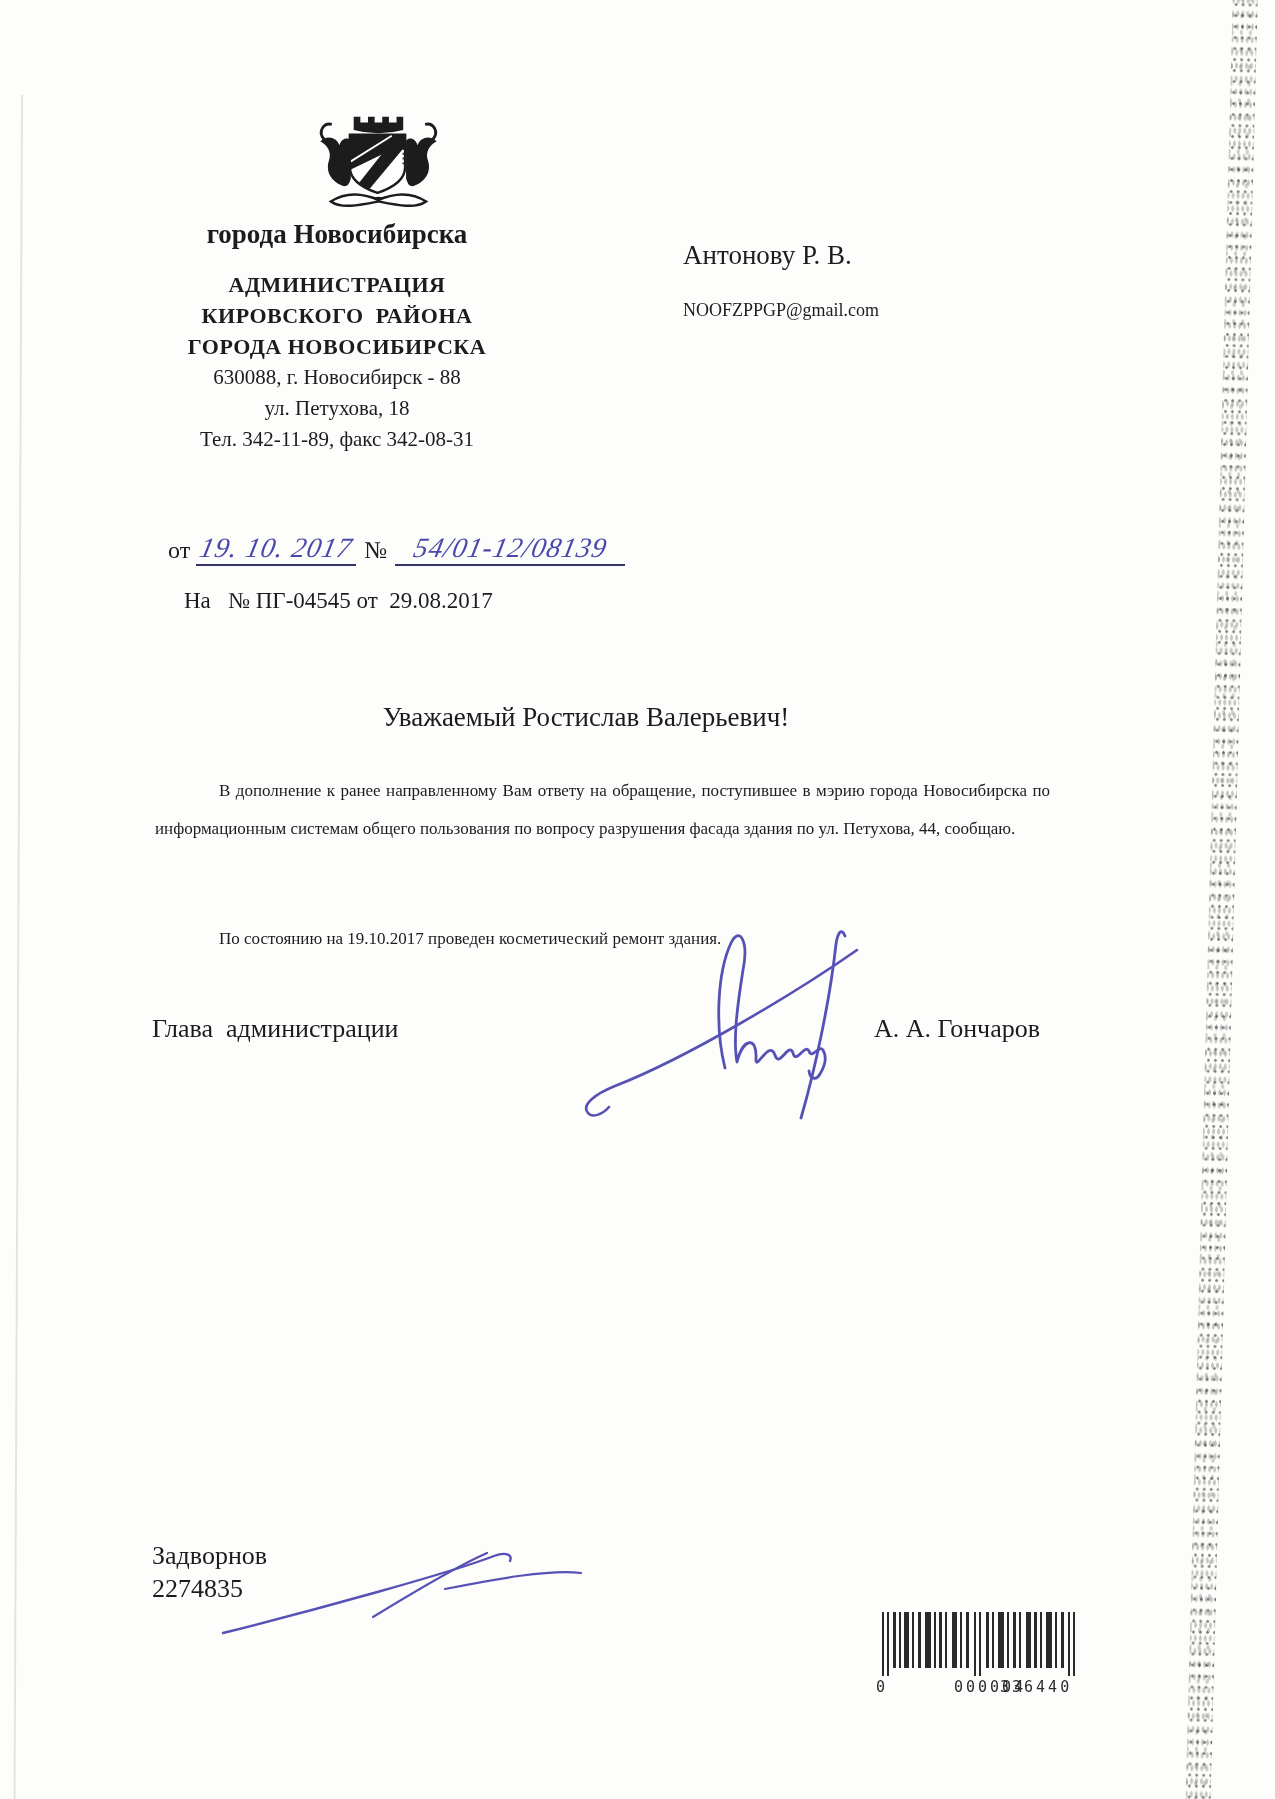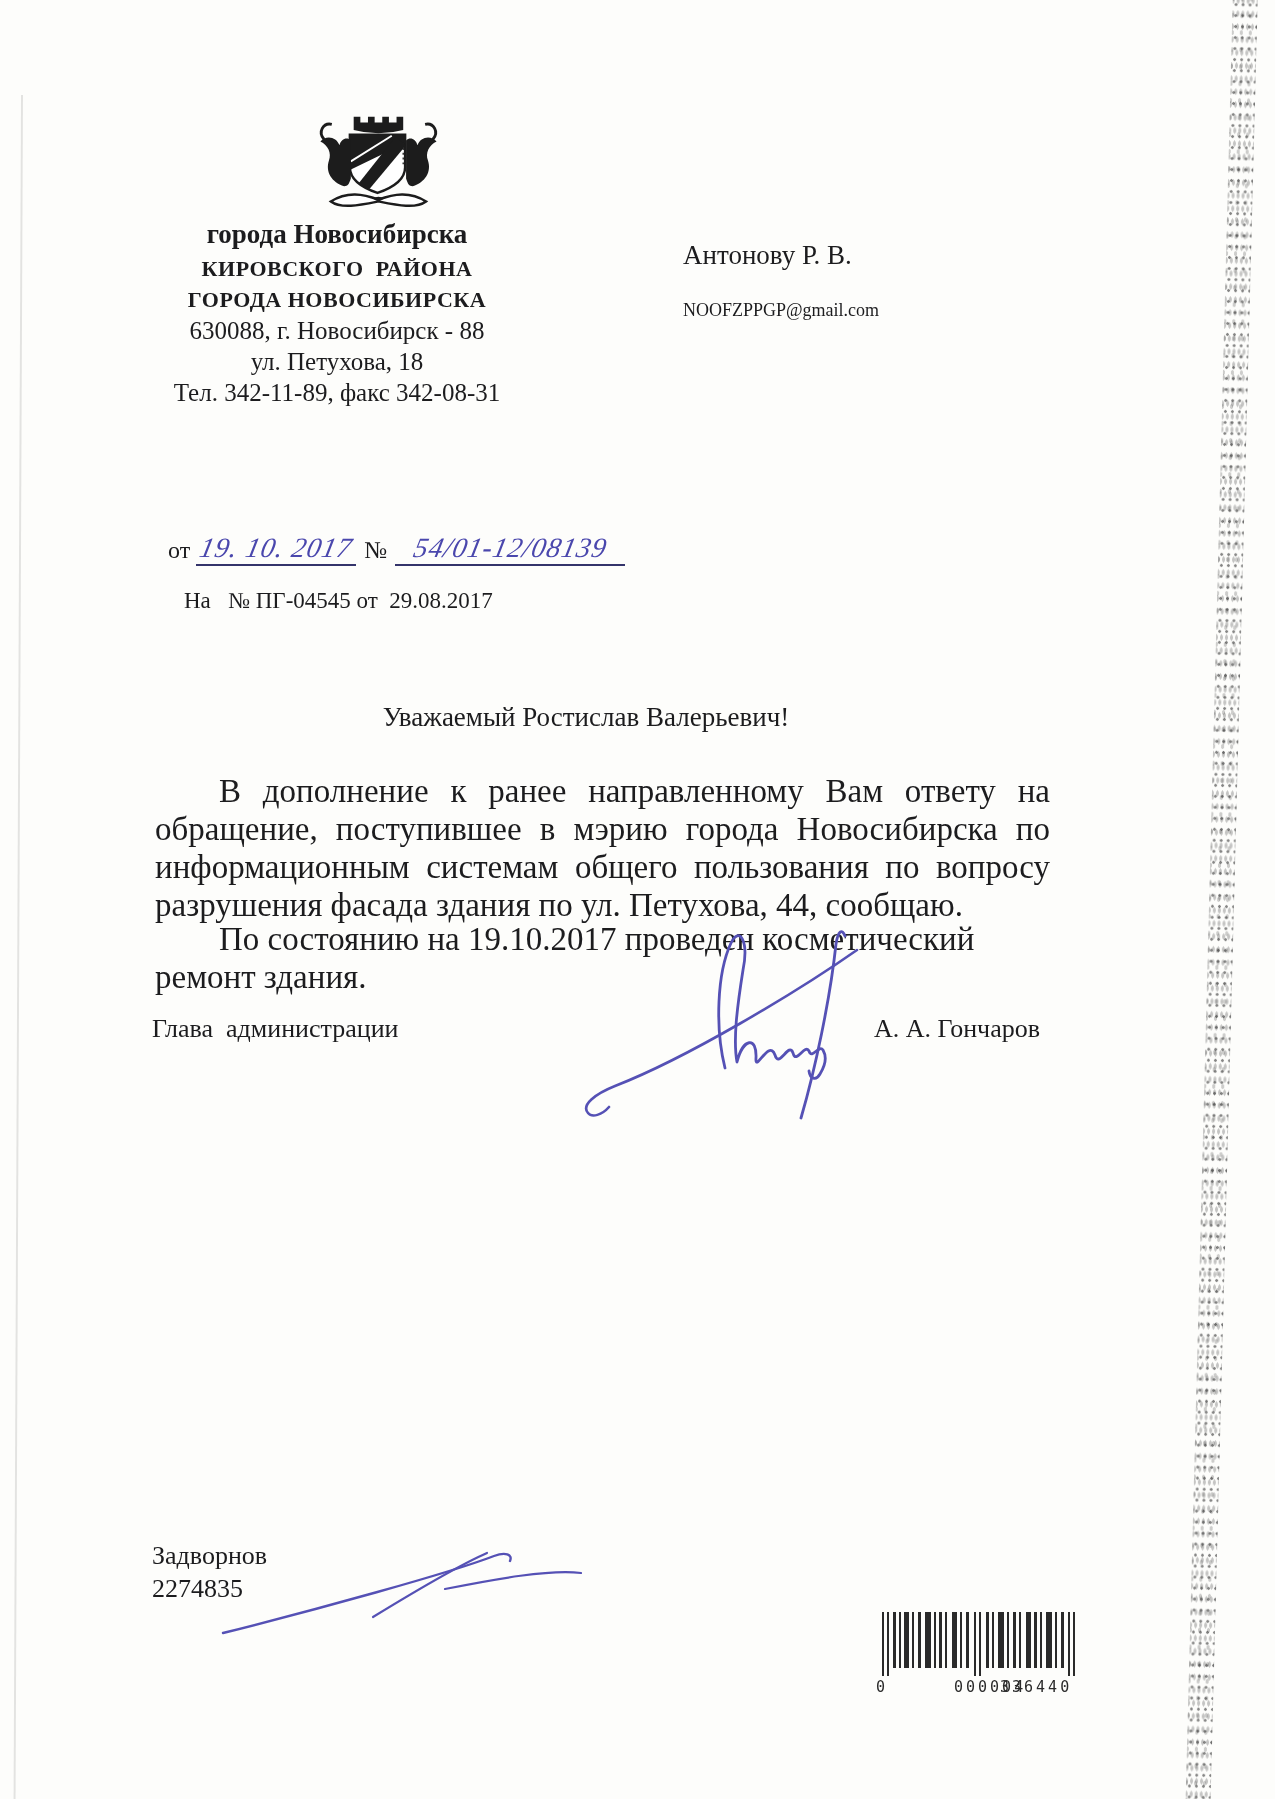--- a/index.html
+++ b/index.html
@@ -28,21 +28,21 @@
     background:rgba(0,0,0,.10);
     transform:rotate(.25deg);transform-origin:top left;
   }
 
   
   .letterhead{left:137px;top:215px;width:400px;text-align:center;}
   .org1{font-size:30px;font-weight:bold;letter-spacing:9px;line-height:42px;}
   .org2{font-size:27px;font-weight:bold;line-height:38px;}
   .dept{font-size:22px;font-weight:bold;line-height:31px;letter-spacing:.5px;}
   .dept-first{margin-top:16px;}
-  .addr{font-size:25px;line-height:31px;}
+  .addr{font-size:21px;line-height:31px;}
 
   .outgoing{left:168px;top:533px;width:470px;font-size:24px;}
   .outgoing .lbl{display:inline-block;vertical-align:bottom;padding-bottom:2px;}
   .wline{
     display:inline-block;vertical-align:bottom;
     border-bottom:2px solid #34346b;text-align:center;
   }
   .wline.d{min-width:160px;margin:0 8px 0 6px;}
   .wline.n{min-width:230px;margin-left:8px;}
   .hand{
@@ -51,21 +51,21 @@
     letter-spacing:1px;line-height:30px;padding:0 4px 1px 4px;
   }
   .inreply{left:168px;top:588px;font-size:23px;margin-left:16px;}
 
   
   .rcpt-name{left:683px;top:232px;font-size:27px;margin-top:8px;}
   .rcpt-email{left:683px;top:300px;font-size:18px;}
 
   
   .salutation{left:140px;top:702px;width:892px;text-align:center;font-size:27px;}
-  .par{left:155px;width:895px;font-size:33px;line-height:38px;
+  .par{left:155px;width:895px;font-size:17px;line-height:38px;
        text-align:justify;text-indent:64px;}
   .par1{top:772px;}
   .par2{top:920px;text-align:left;}
 
   
   .sign-pos{left:152px;top:1014px;font-size:26px;}
   .sign-name{left:800px;top:1014px;width:240px;text-align:right;font-size:26px;}
 
   
   .executor{left:152px;top:1539px;font-size:26px;line-height:33px;}
@@ -112,20 +112,21 @@
       <path d="M29,31 C22,23 28,13 37,15" stroke="#1c1c1c" stroke-width="3" fill="none"></path>
     </g>
 
     <path d="M36,96 C53,85 70,88 86,94 C102,88 119,85 136,96 C125,104 106,100 86,96 C66,100 47,104 36,96 z" fill="#ffffff" stroke="#1c1c1c" stroke-width="2.6"></path>
     <path d="M80,93 q6,-4 12,0 q-6,5 -12,0 z" fill="#1c1c1c"></path>
   </svg>
 </div>
 
 <div class="abs letterhead">
   <div class="org2">города Новосибирска</div>
+  <div class="dept dept-first pre">АДМИНИСТРАЦИЯ</div>
   <div class="dept pre">КИРОВСКОГО  РАЙОНА</div>
   <div class="dept pre">ГОРОДА НОВОСИБИРСКА</div>
   <div class="addr">630088, г. Новосибирск - 88</div>
   <div class="addr">ул. Петухова, 18</div>
   <div class="addr">Тел. 342-11-89, факс 342-08-31</div>
 </div>
 
 <div class="abs outgoing">
   <span class="lbl">от</span><span class="wline d"><span class="hand">19. 10. 2017</span></span><span class="lbl">№</span><span class="wline n"><span class="hand">54/01-12/08139</span></span>
 </div>

